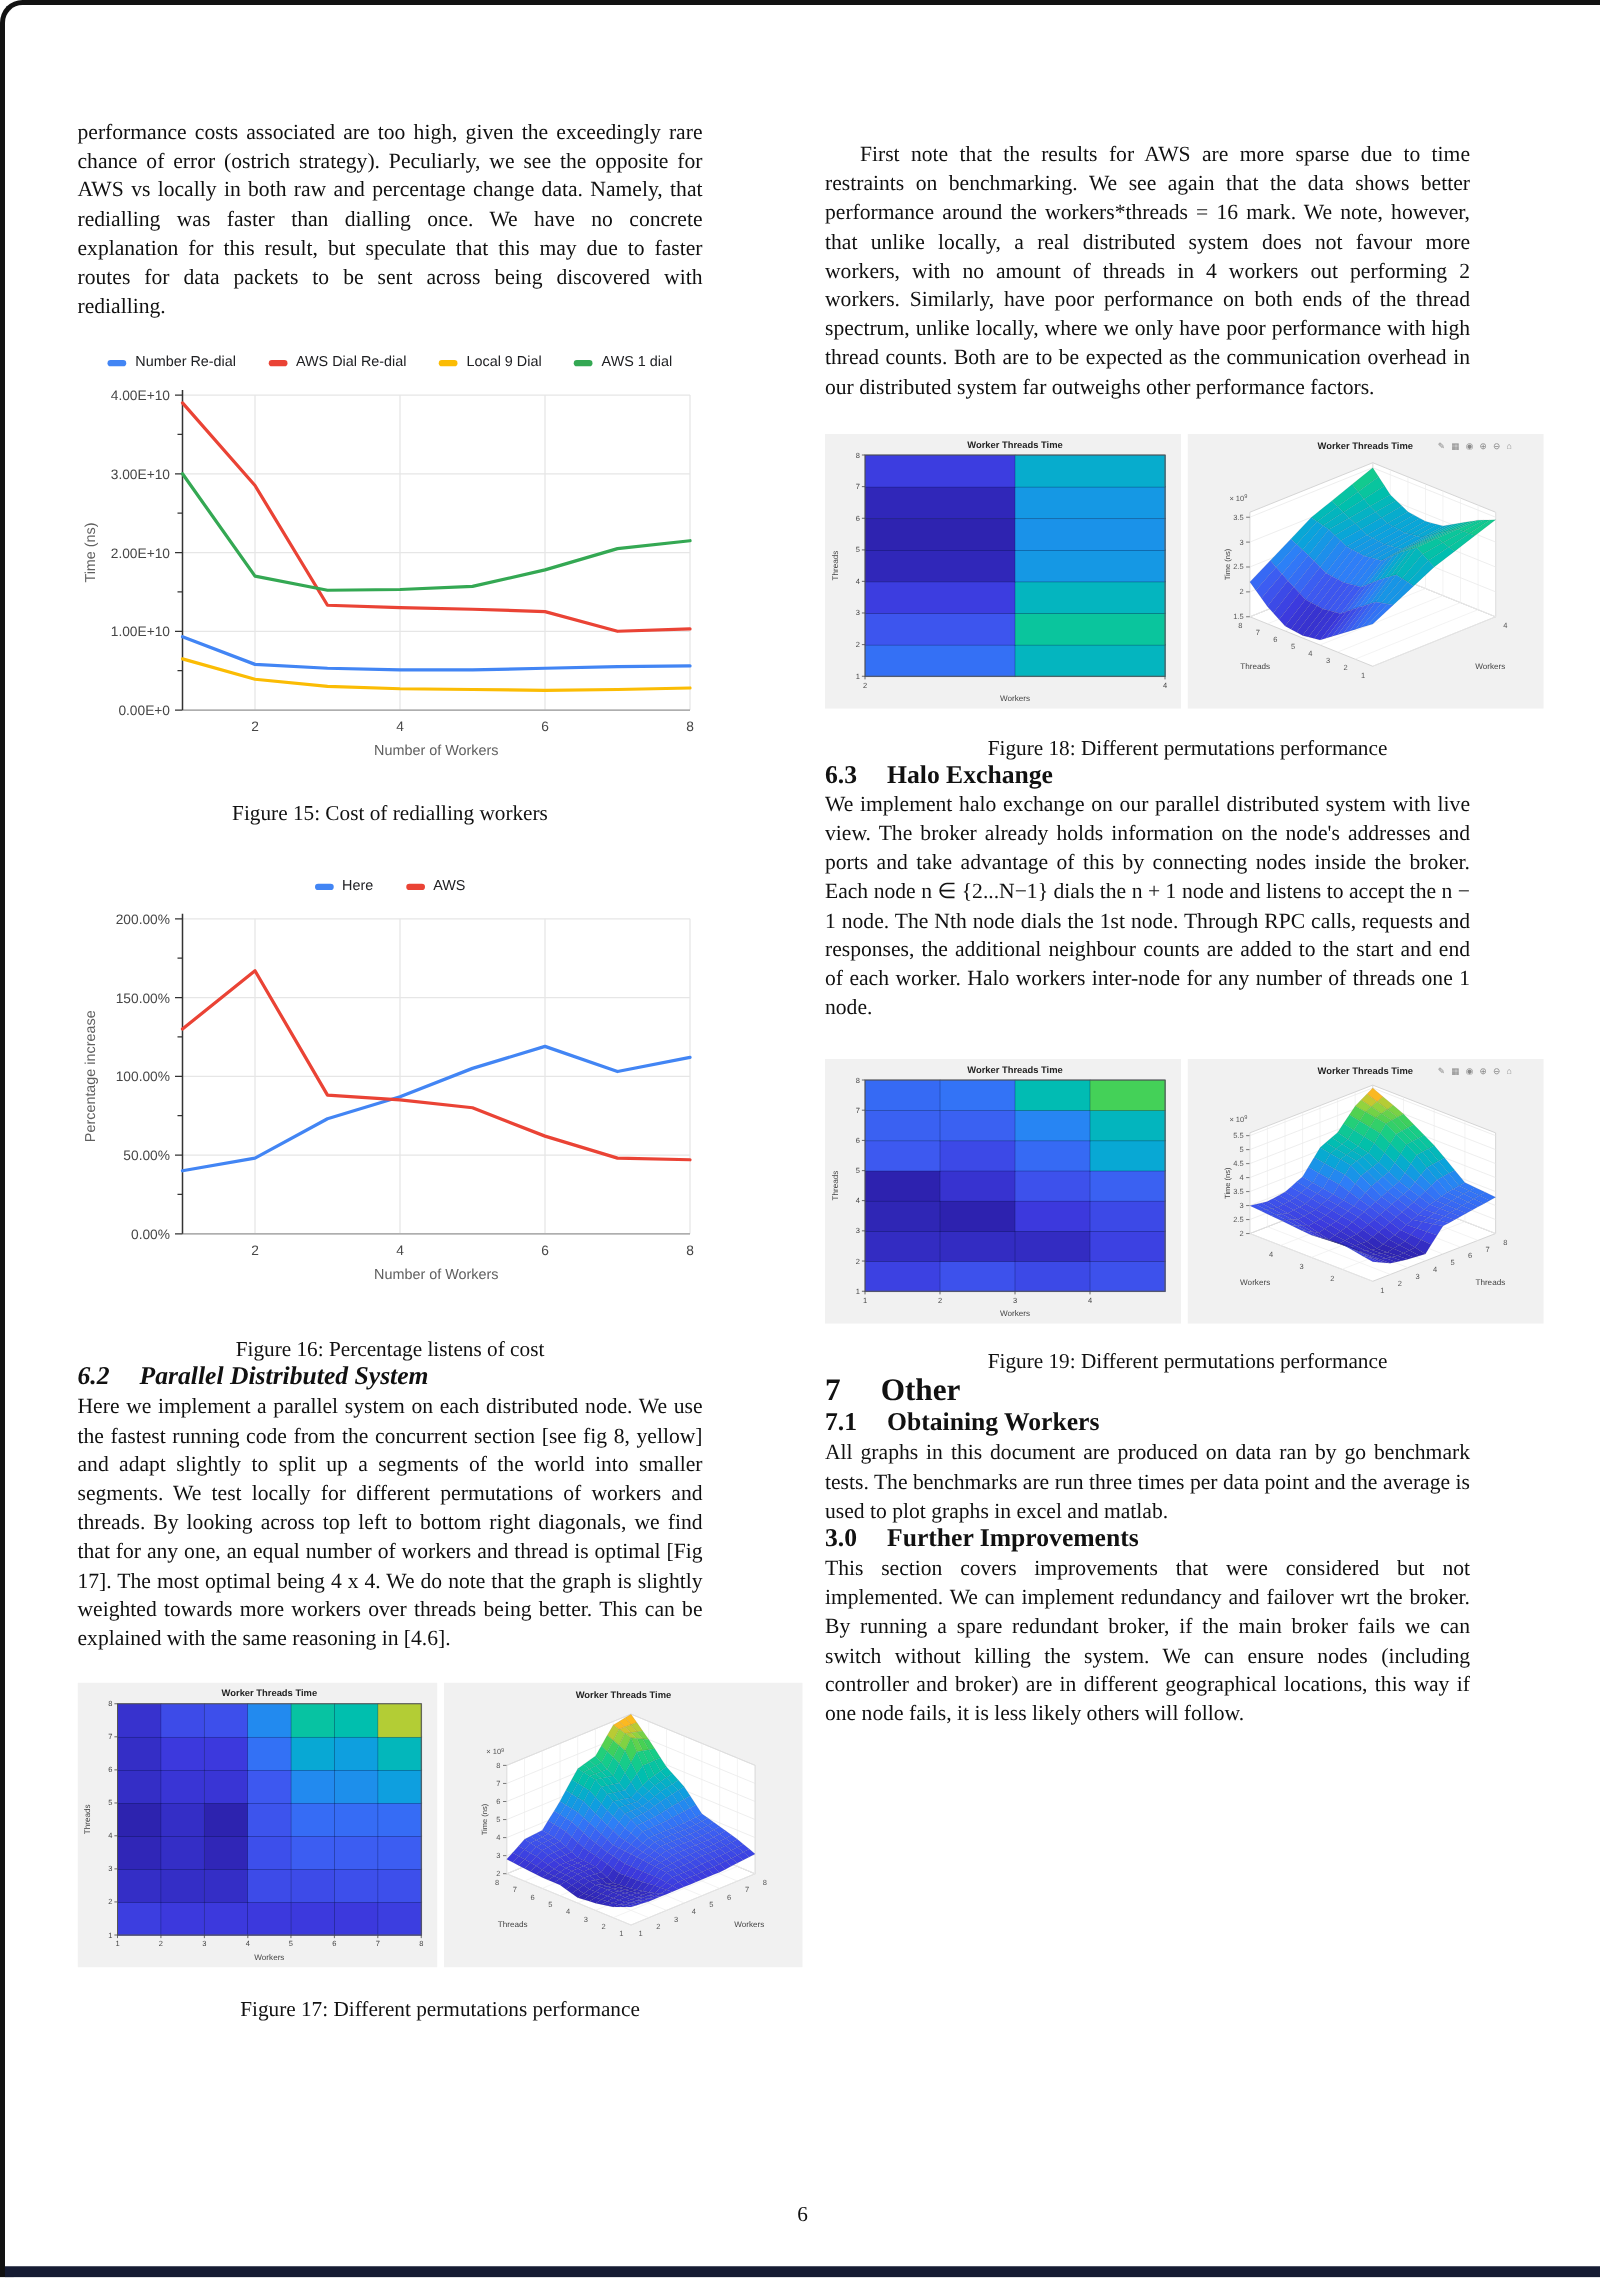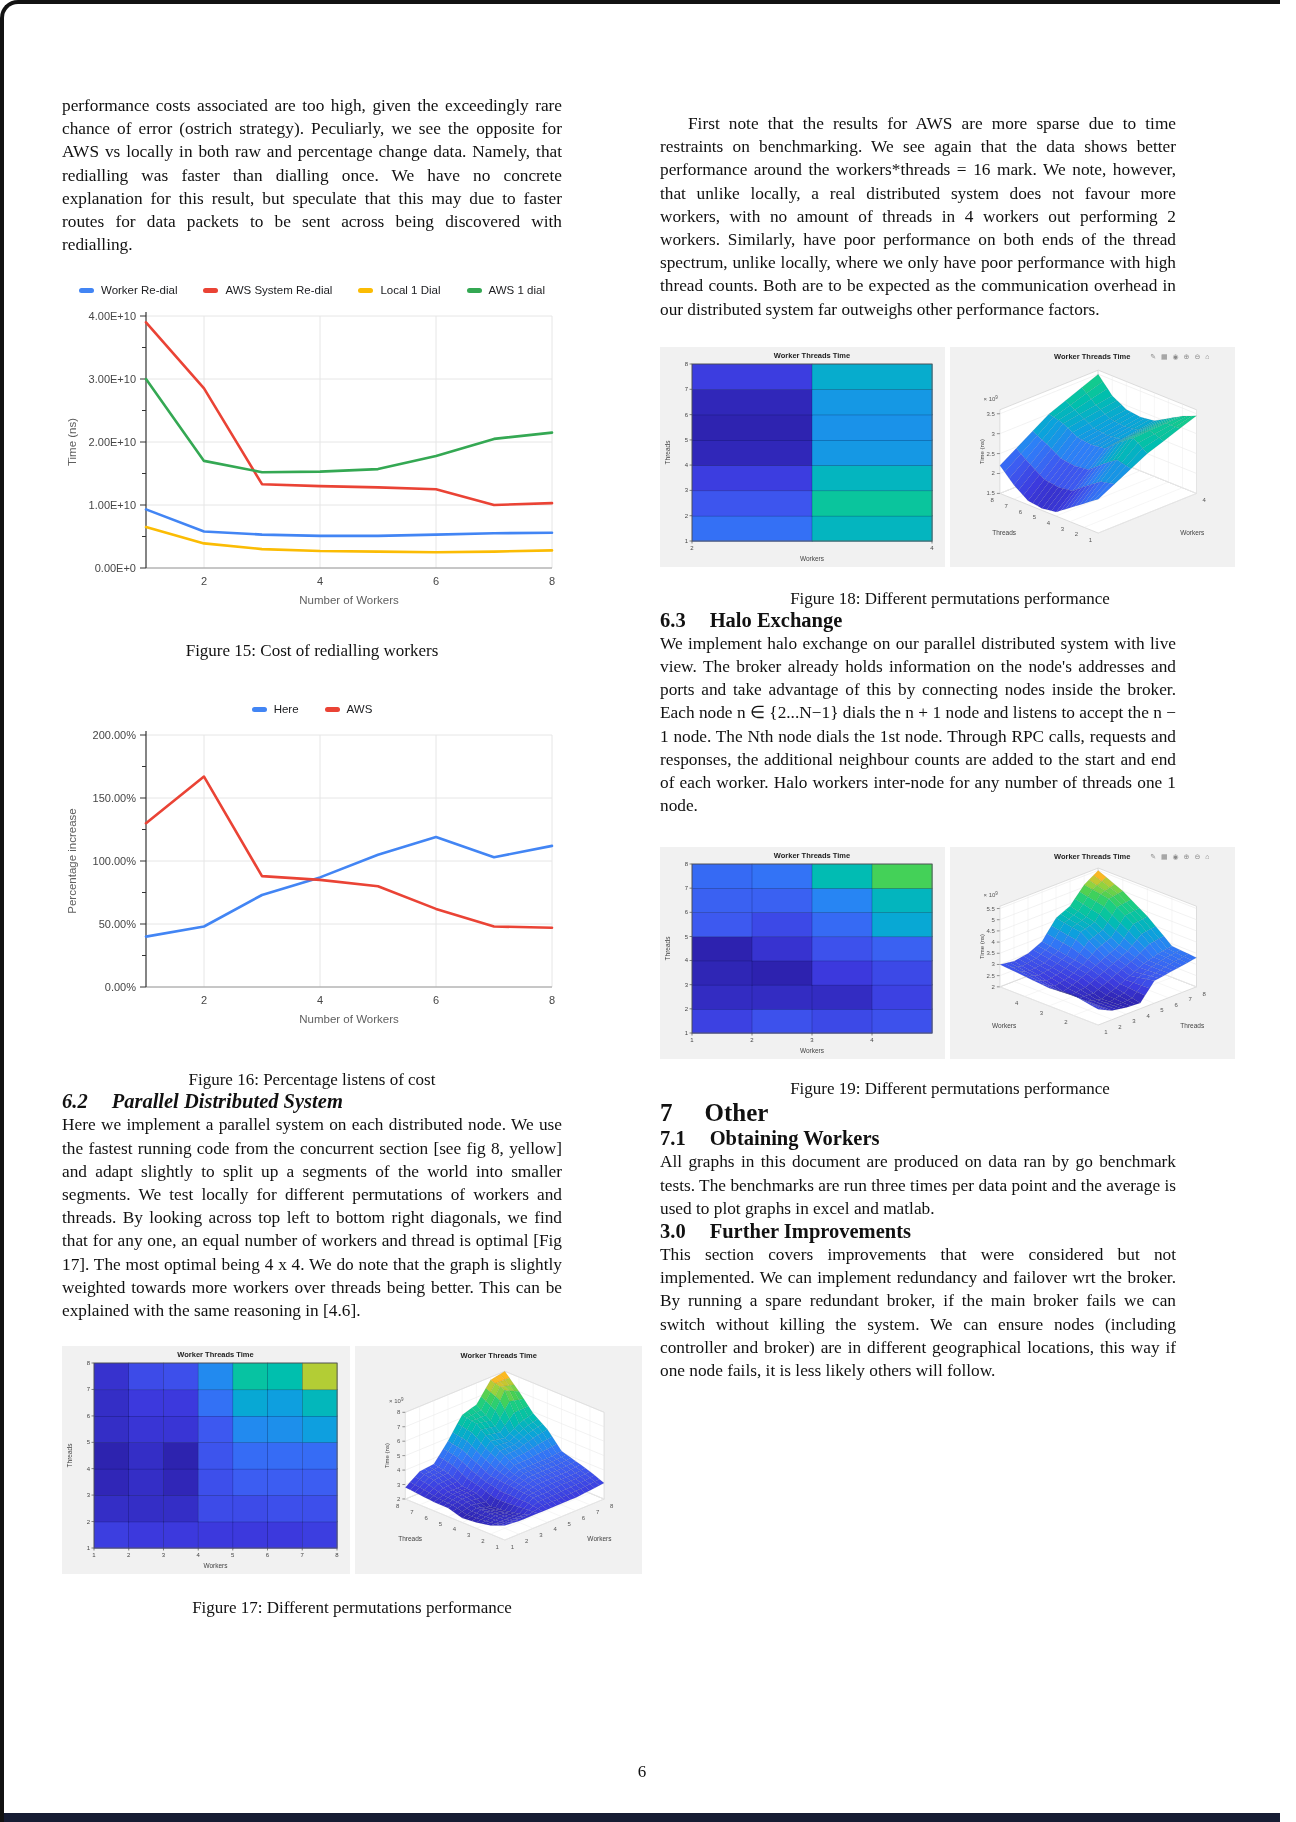--- a/index.html
+++ b/index.html
@@ -46,29 +46,29 @@
 <body>
 
 <div class="page">
 
   <div class="col col-left">
     <p class="body-text">performance costs associated are too high, given the exceedingly rare chance of error (ostrich strategy). Peculiarly, we see the opposite for AWS vs locally in both raw and percentage change data. Namely, that redialling was faster than dialling once. We have no concrete explanation for this result, but speculate that this may due to faster routes for data packets to be sent across being discovered with redialling.</p>
 
     <div class="legend legend15">
         <span class="lg-item">
           <span class="lg-swatch" style="background: rgb(66, 133, 244);"></span>
-          <span class="lg-label">Worker Re-dial</span>
+          <span class="lg-label">Number Re-dial</span>
         </span>
         <span class="lg-item">
           <span class="lg-swatch" style="background: rgb(234, 67, 53);"></span>
-          <span class="lg-label">AWS System Re-dial</span>
+          <span class="lg-label">AWS Dial Re-dial</span>
         </span>
         <span class="lg-item">
           <span class="lg-swatch" style="background: rgb(251, 188, 4);"></span>
-          <span class="lg-label">Local 1 Dial</span>
+          <span class="lg-label">Local 9 Dial</span>
         </span>
         <span class="lg-item">
           <span class="lg-swatch" style="background: rgb(52, 168, 83);"></span>
           <span class="lg-label">AWS 1 dial</span>
         </span>
       </div>
     <svg class="mt8" width="500" height="305">
         <line x1="142" x2="142" y1="10" y2="262" stroke="#e6e6e6" stroke-width="1"></line>
         <line x1="258" x2="258" y1="10" y2="262" stroke="#e6e6e6" stroke-width="1"></line>
         <line x1="374" x2="374" y1="10" y2="262" stroke="#e6e6e6" stroke-width="1"></line>

